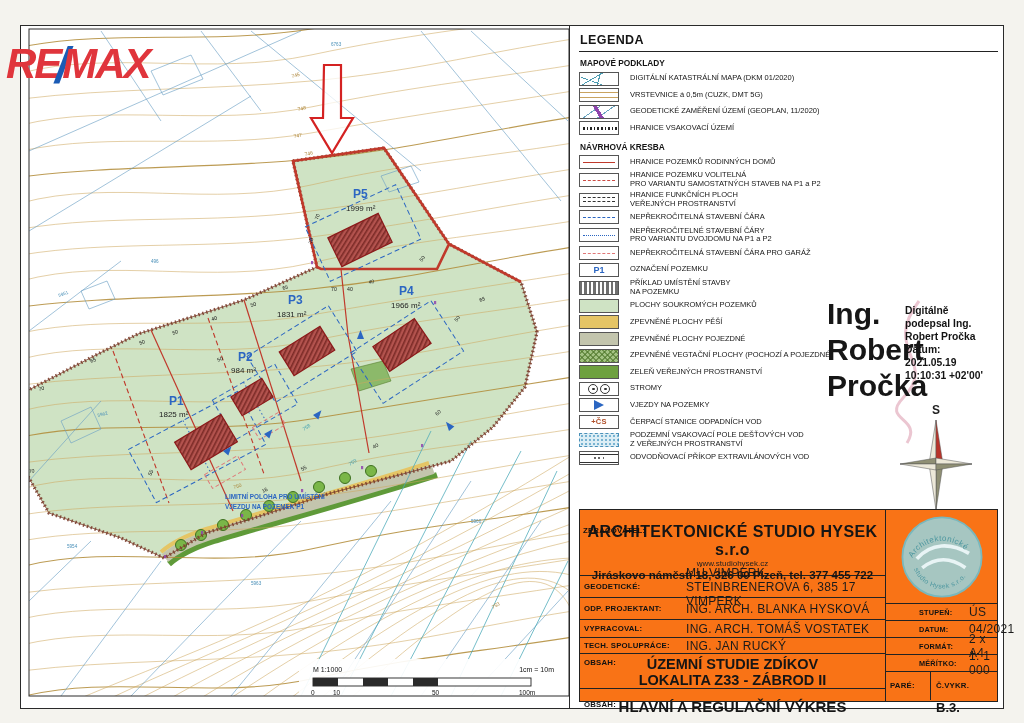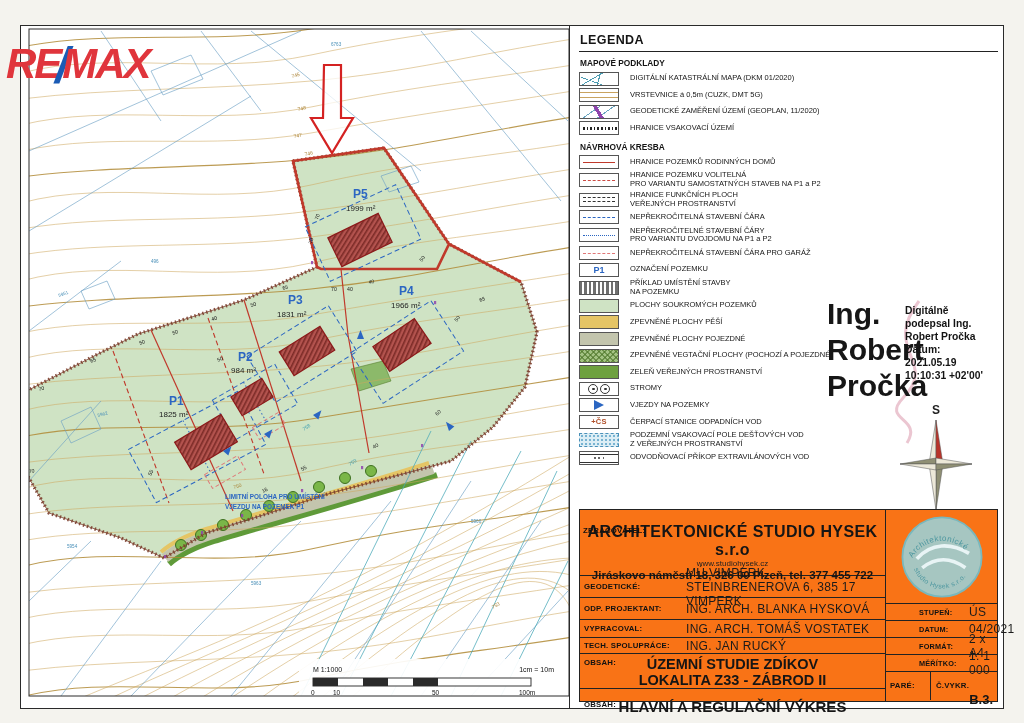--- a/index.html
+++ b/index.html
@@ -110,21 +110,21 @@
   .r-akce .tb-lbl,.r-obsah .tb-lbl{position:absolute;left:4px;top:2px;}
   .akce-lines{text-align:center;font-size:14.5px;font-weight:bold;line-height:16px;margin-top:2px;}
   .r-obsah{height:auto;border-bottom:none;}
   .obsah-val{text-align:center;font-size:15px;font-weight:bold;margin-top:9px;}
   .r-stamp{height:94px;display:flex;align-items:center;justify-content:center;}
   .r-side{height:17px;display:flex;align-items:center;border-bottom:1.1px solid #222;box-sizing:border-box;}
   .r-side .tb-lbl{width:50px;padding-left:4px;flex:0 0 auto;font-size:7.3px;margin-left:29px;}
   .r-last{height:28px;display:flex;}
   .pare{width:45px;border-right:1.1px solid #222;box-sizing:border-box;padding:2px 0 0 4px;}
   .cvykr{flex:1;padding:2px 4px 0 5px;text-align:left;}
-  .cvykr-val{font-size:13px;font-weight:bold;text-align:right;margin-top:0px;}
+  .cvykr-val{font-size:13px;font-weight:bold;text-align:left;margin-top:8px;}
 </style>
 </head>
 <body>
 
 <div class="page">
   <div class="sheet">
 
     <svg class="map" width="548" height="672" viewBox="20 25 548 672" xmlns="http://www.w3.org/2000/svg">
       <defs>
         <clipPath id="mapclip">

